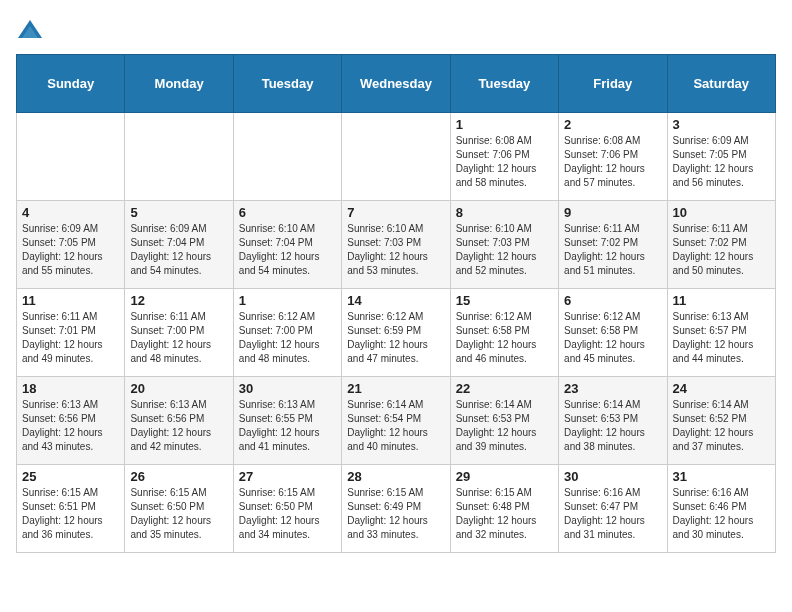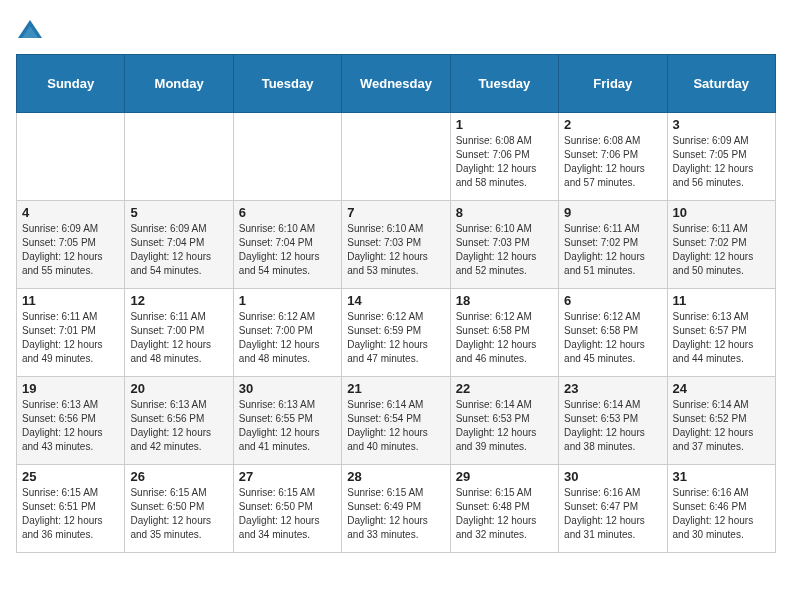--- a/index.html
+++ b/index.html
@@ -232,21 +232,21 @@
 and 48 minutes.</div>
         </td>
         <td>
           <div class="day-num">14</div>
           <div class="day-info" style="white-space: pre-line;">Sunrise: 6:12 AM
 Sunset: 6:59 PM
 Daylight: 12 hours
 and 47 minutes.</div>
         </td>
         <td>
-          <div class="day-num">18</div>
+          <div class="day-num">15</div>
           <div class="day-info" style="white-space: pre-line;">Sunrise: 6:12 AM
 Sunset: 6:58 PM
 Daylight: 12 hours
 and 46 minutes.</div>
         </td>
         <td>
           <div class="day-num">6</div>
           <div class="day-info" style="white-space: pre-line;">Sunrise: 6:12 AM
 Sunset: 6:58 PM
 Daylight: 12 hours
@@ -255,21 +255,21 @@
         <td>
           <div class="day-num">11</div>
           <div class="day-info" style="white-space: pre-line;">Sunrise: 6:13 AM
 Sunset: 6:57 PM
 Daylight: 12 hours
 and 44 minutes.</div>
         </td>
       </tr>
       <tr>
         <td>
-          <div class="day-num">19</div>
+          <div class="day-num">18</div>
           <div class="day-info" style="white-space: pre-line;">Sunrise: 6:13 AM
 Sunset: 6:56 PM
 Daylight: 12 hours
 and 43 minutes.</div>
         </td>
         <td>
           <div class="day-num">20</div>
           <div class="day-info" style="white-space: pre-line;">Sunrise: 6:13 AM
 Sunset: 6:56 PM
 Daylight: 12 hours

